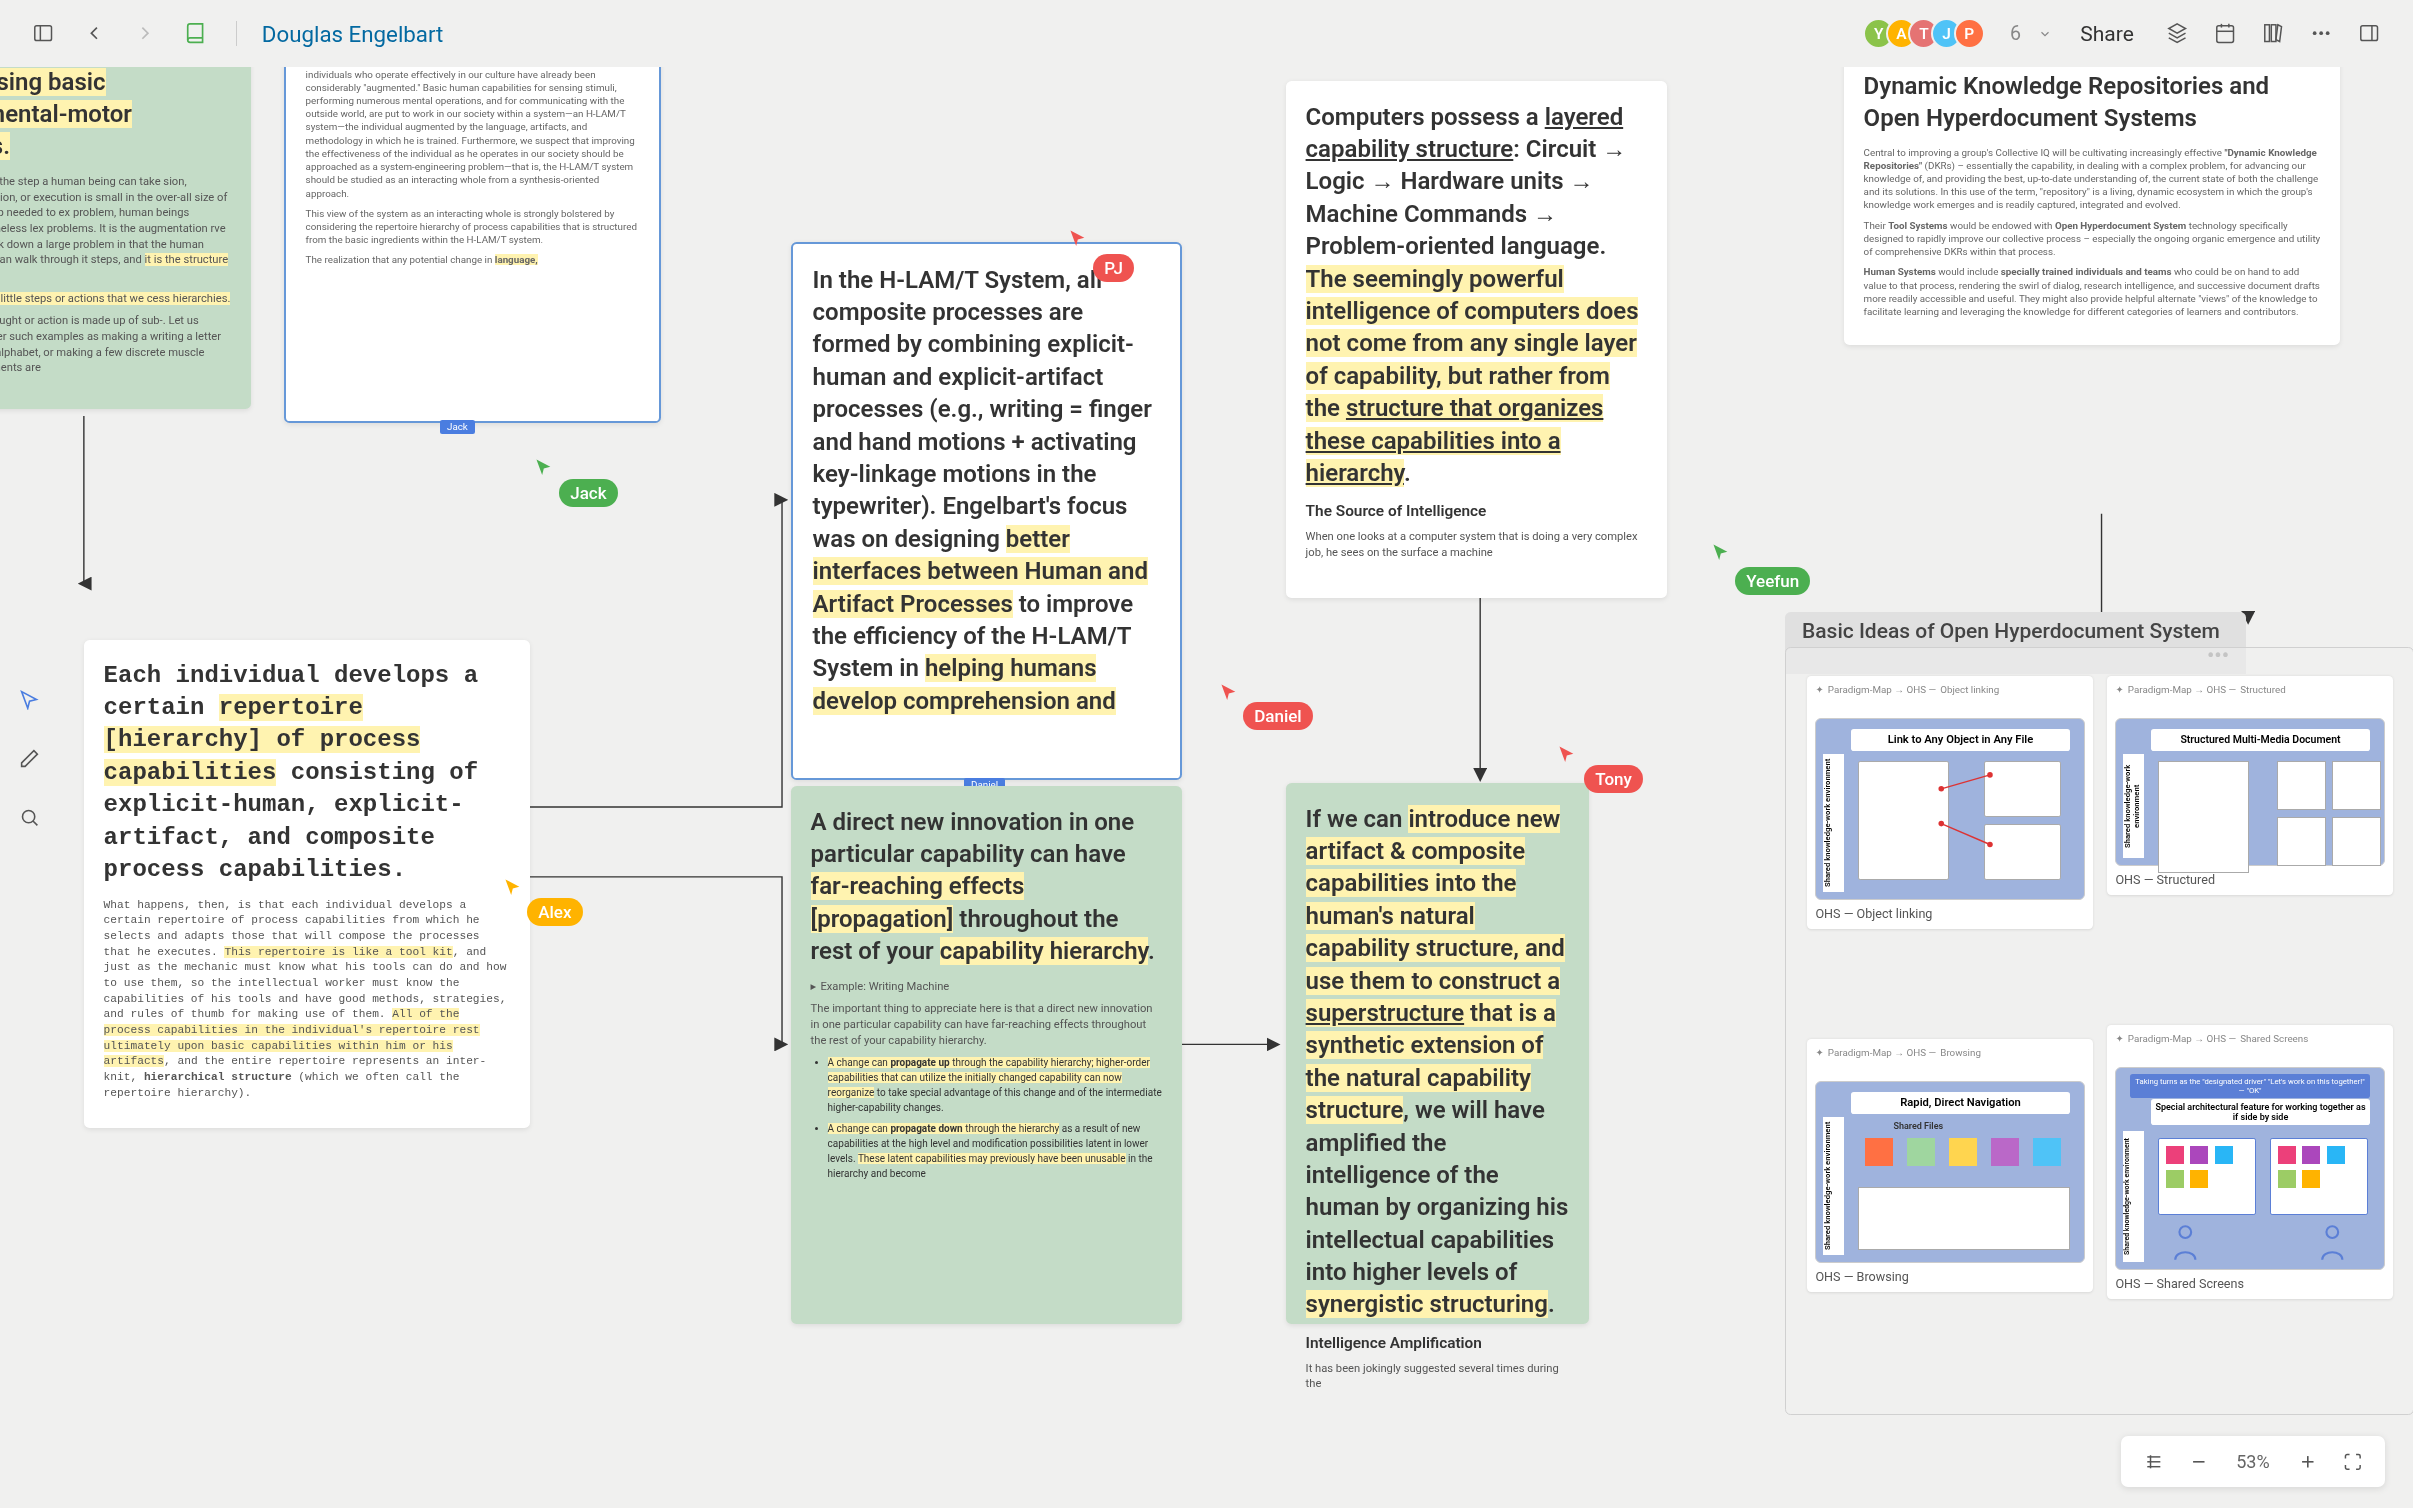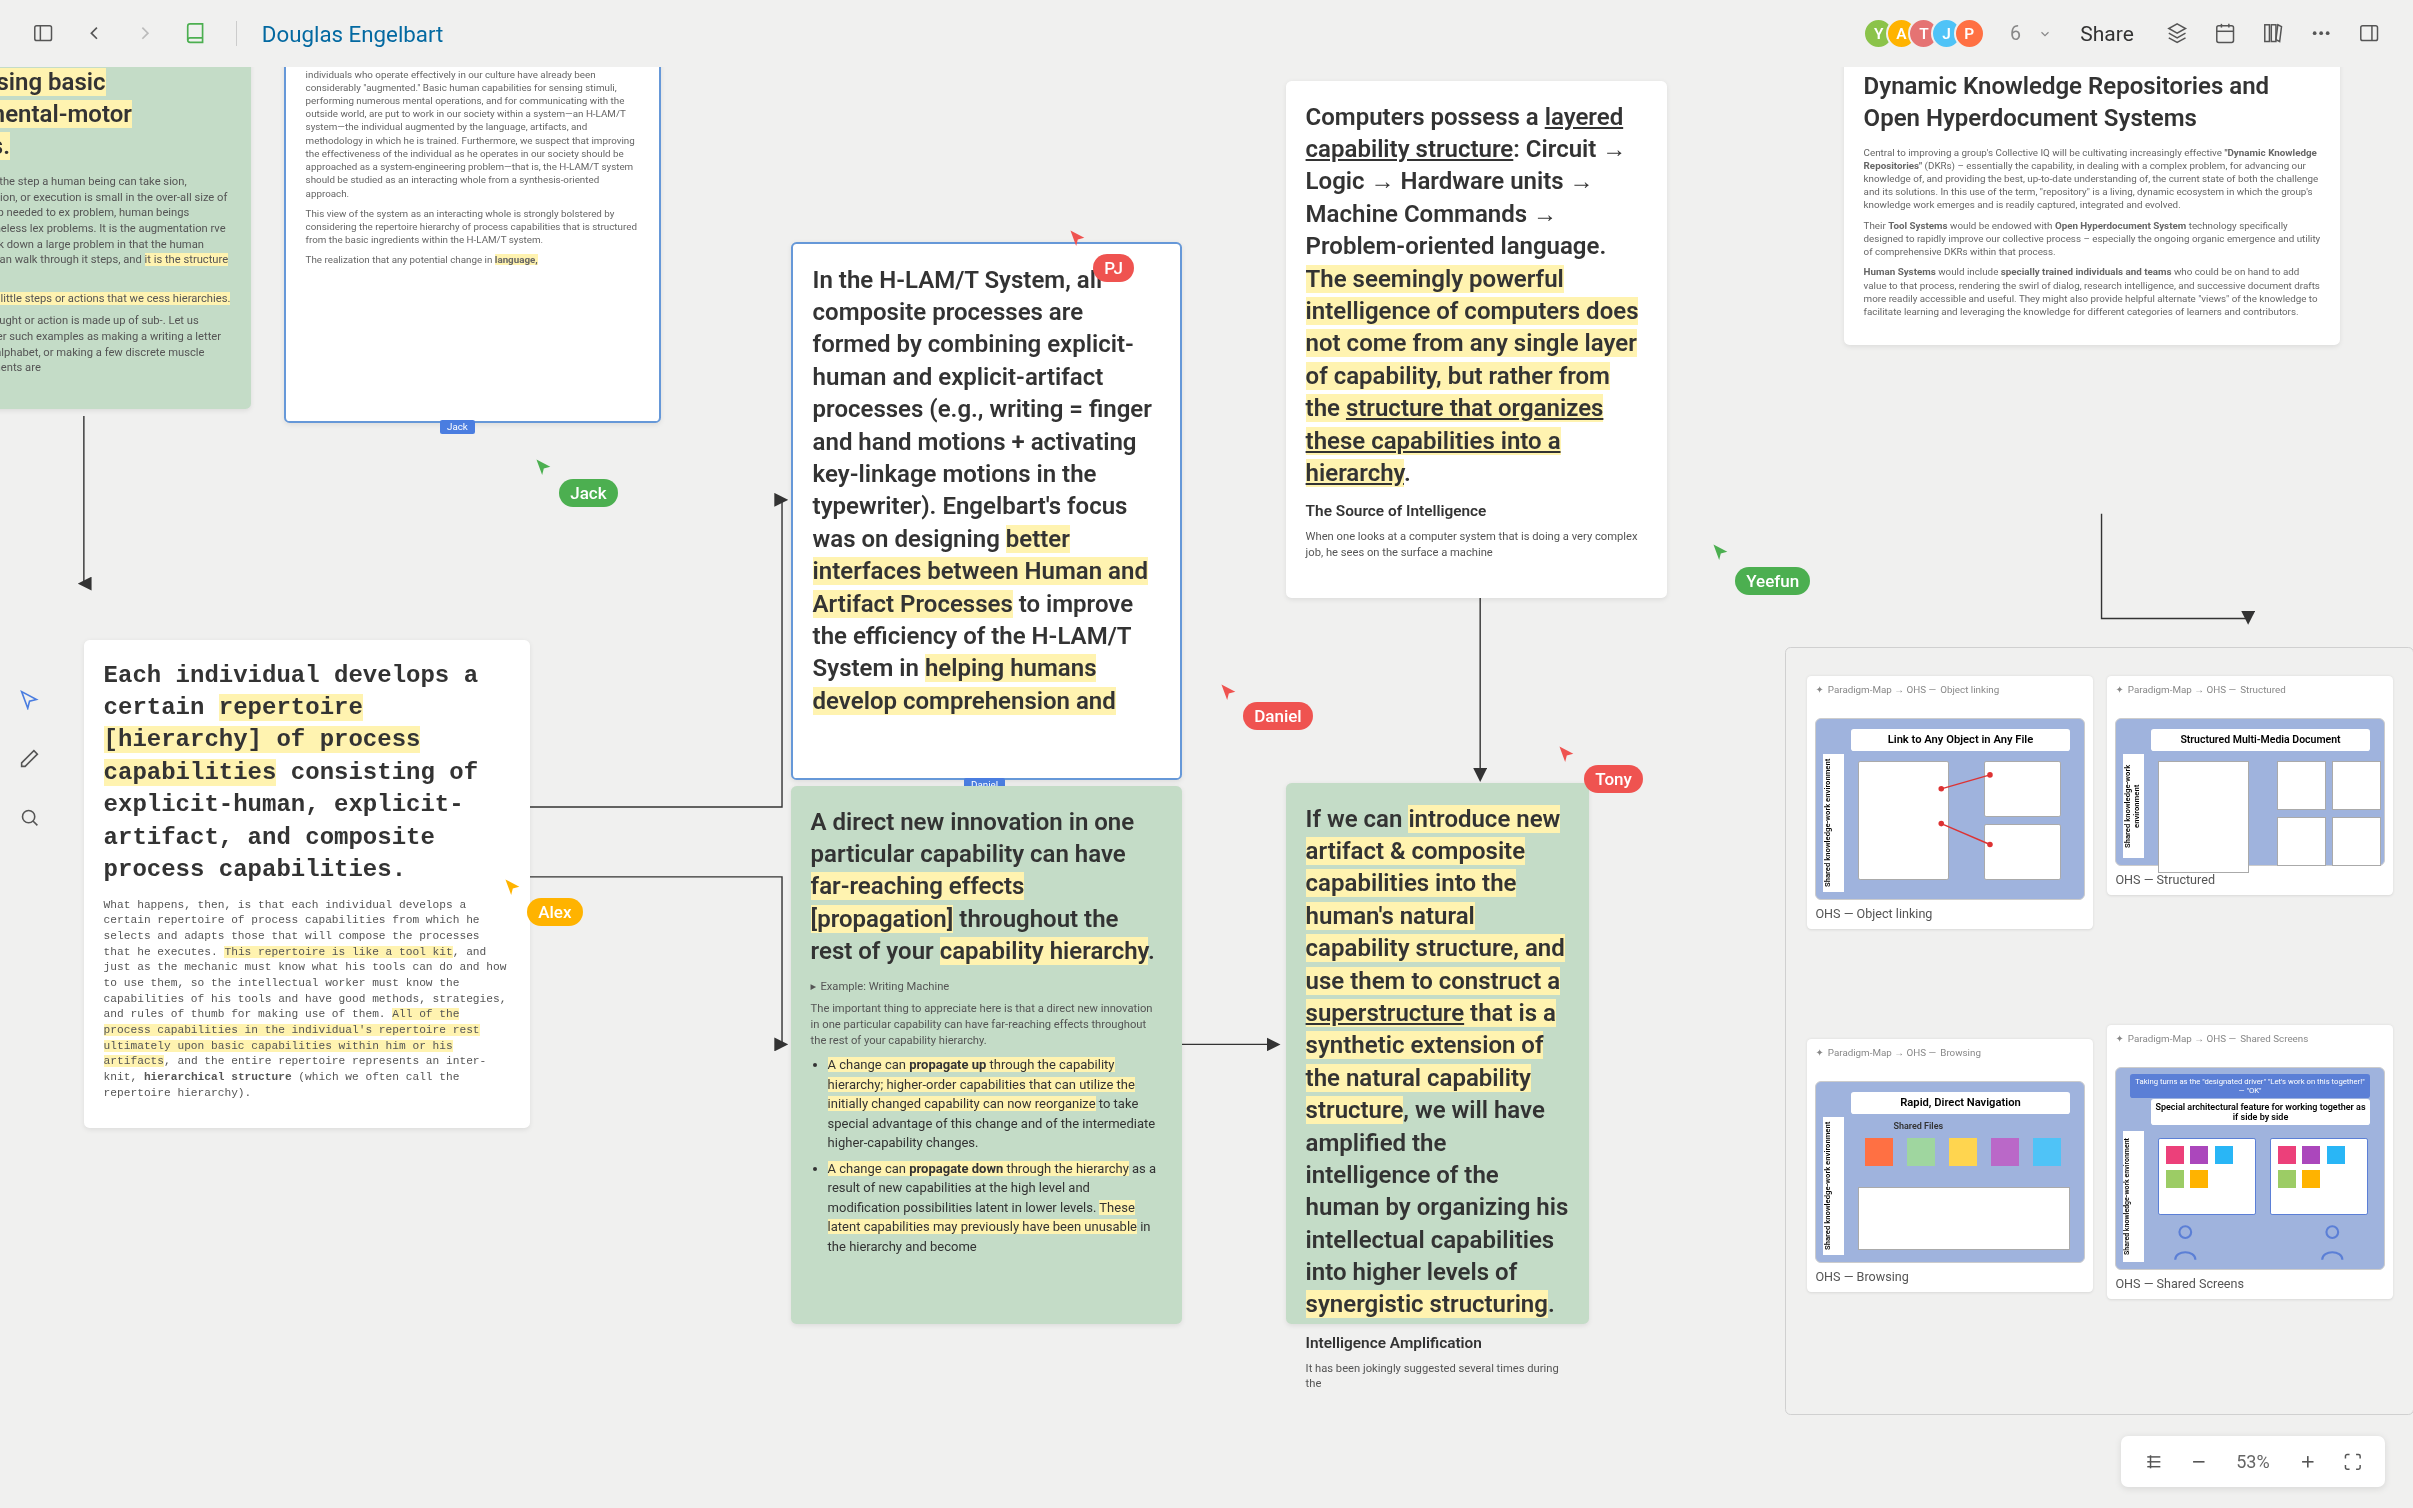--- a/index.html
+++ b/index.html
@@ -141,21 +141,21 @@
   position: relative;
 }
 .user-label {
   position: absolute;
   font-size: 9.8px;
   padding: 1.4px 7px;
   border-radius: 2.1px;
   color: #fff;
 }
 ul.bullet { list-style: disc; padding-left: 17px; }
-ul.bullet li { margin-bottom: 5.6px; font-size: 13px; }
+ul.bullet li { margin-bottom: 5.6px; font-size: 10px; }
 .expand-tri { display: inline-block; margin-right: 4.2px; }
 </style>
 </head>
 <body>
 
 <div class="toolbar">
   <div class="toolbar-left">
     <div class="icon-btn">
       <svg width="22.3" height="22.3" viewBox="0 0 24 24" fill="none" stroke="#555" stroke-width="1.6">
           <rect x="3" y="4" width="18" height="16" rx="2"></rect>
@@ -331,20 +331,24 @@
     <p class="small">It has been jokingly suggested several times during the</p>
   </div>
 
   <div class="card" style="left:1844px; top:-21px; width:496px; border-top:4.2px solid #5b7fd6;">
     <h2>Dynamic Knowledge Repositories and Open Hyperdocument Systems</h2>
     <p class="xsmall"><span>Central to improving a group's Collective IQ will be cultivating increasingly effective </span><b>"Dynamic Knowledge Repositories"</b><span> (DKRs) – essentially the capability, in dealing with a complex problem, for advancing our knowledge of, and providing the best, up-to-date understanding of, the current state of both the challenge and its solutions. In this use of the term, "repository" is a living, dynamic ecosystem in which the group's knowledge work emerges and is readily captured, integrated and evolved.</span></p>
     <p class="xsmall"><span>Their </span><b>Tool Systems</b><span> would be endowed with </span><b>Open Hyperdocument System</b><span> technology specifically designed to rapidly improve our collective process – especially the ongoing organic emergence and utility of comprehensive DKRs within that process.</span></p>
     <p class="xsmall"><b>Human Systems</b><span> would include </span><b>specially trained individuals and teams</b><span> who could be on hand to add value to that process, rendering the swirl of dialog, research intelligence, and successive document drafts more readily accessible and useful. They might also provide helpful alternate "views" of the knowledge to facilitate learning and leveraging the knowledge for different categories of learners and contributors.</span></p>
   </div>
 
+  <div class="group-header" style="left:1785px; top:545px; width:461px;">
+    <span>Basic Ideas of Open Hyperdocument System</span>
+    <span style="float:right;color:#999">•••</span>
+  </div>
   <div class="group-box" style="left:1785px; top:580px; width:629px; height:768px;">
 
     <div class="thumb-card" style="left:21px; top:28px; width:286px;">
       <div class="thumb-bc">✦ <span>Paradigm-Map → OHS — </span><span>Object linking</span></div>
       <div class="thumb-img" style="background:#9fb3dd;">
         <div style="position:absolute;left:35px;top:9.8px;right:14px;background:#fff;padding:4.2px;text-align:center;font-weight:600;font-size:11.2px;border-radius:2.8px">Link to Any Object in Any File</div>
         <div style="position:absolute;left:7px;top:35px;bottom:7px;width:21px;background:#fff;writing-mode:vertical-rl;text-align:center;font-size:7.7px;font-weight:600;transform:rotate(180deg)">Shared knowledge-work environment</div>
         <div style="position:absolute;left:42px;top:42px;width:91px;height:119px;background:#fff;border:0.7px solid #aaa;border-radius:2.1px;"></div>
         <div style="position:absolute;left:168px;top:42px;width:77px;height:56px;background:#fff;border:0.7px solid #aaa;border-radius:2.1px;"></div>
         <div style="position:absolute;left:168px;top:105px;width:77px;height:56px;background:#fff;border:0.7px solid #aaa;border-radius:2.1px;"></div>

